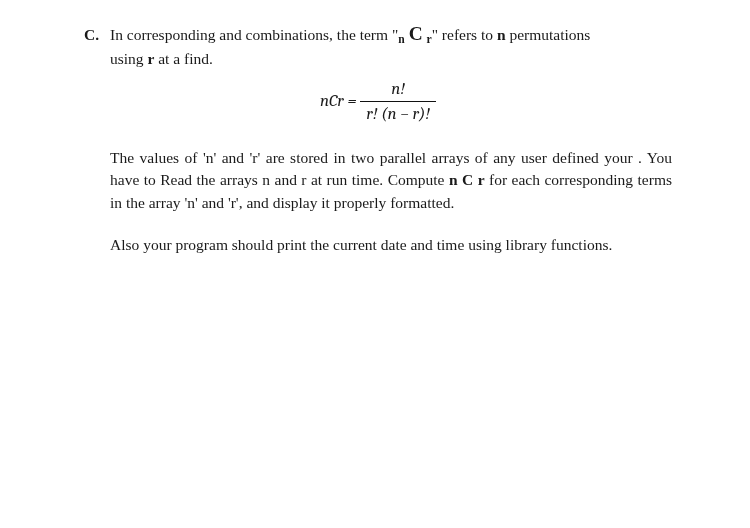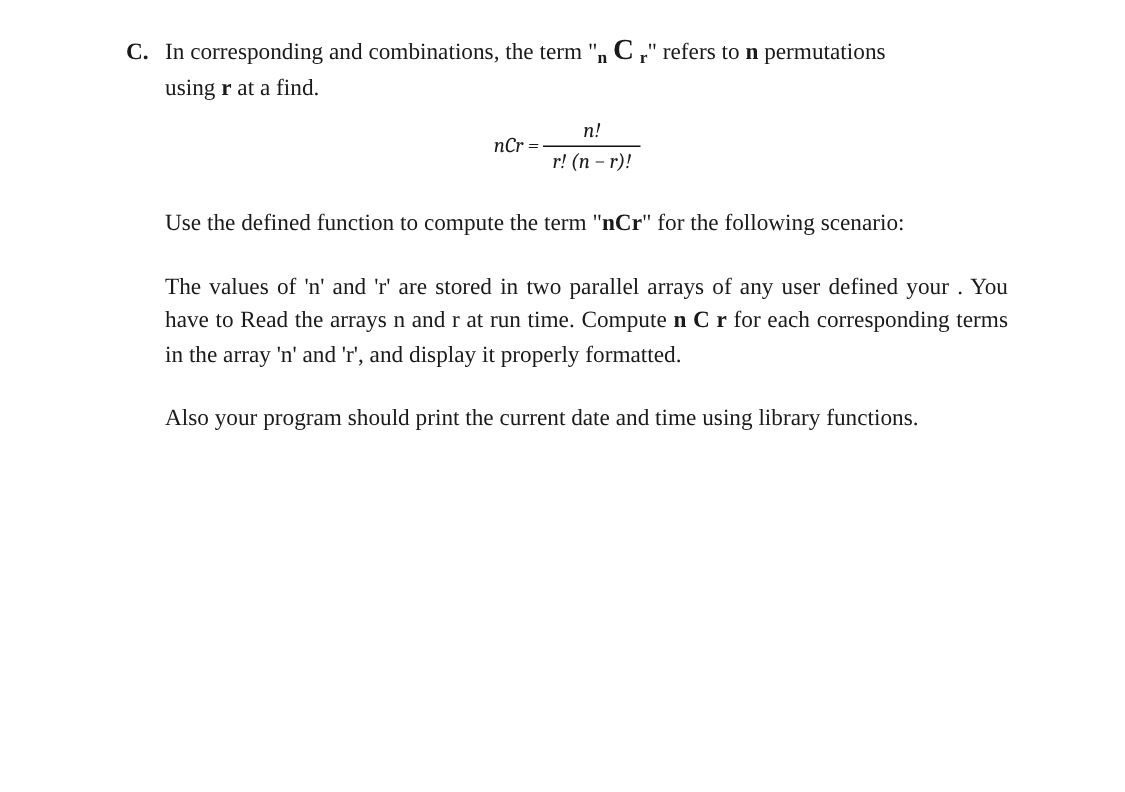--- a/index.html
+++ b/index.html
@@ -36,21 +36,21 @@
     margin-left: 26px;
   }
   .para {
     text-align: justify;
     margin-top: 20px;
   }
   .formula {
     text-align: center;
     font-style: italic;
     font-family: Cambria, "Times New Roman", serif;
-    font-size: 14px;
+    font-size: 17px;
     margin: 6px 0 10px 0;
   }
   .frac {
     display: inline-block;
     vertical-align: middle;
     text-align: center;
   }
   .frac .top {
     display: block;
     padding: 0 6px;
@@ -90,23 +90,20 @@
 
   <div class="formula">
     <span>nCr =</span>
     <span class="frac">
       <span class="top">n!</span>
       <span class="bot">r! (n − r)!</span>
     </span>
   </div>
 
 
-  <div class="para indent">
-    <span>Use the defined function to compute the term  "</span><b>nCr</b><span>"  for the following scenario:</span>
-  </div>
 
   <div class="para indent">
     <span>The values of 'n' and 'r' are stored in two parallel   arrays of any user defined your . You have to Read the arrays n and r at run time.  Compute   </span><b>n C r</b><span> for each corresponding terms in the array 'n' and 'r', and display it properly formatted.</span>
   </div>
 
   <div class="para indent">
     <span>Also your program should print the current date and time using library functions.</span>
   </div>
 
 </div>

